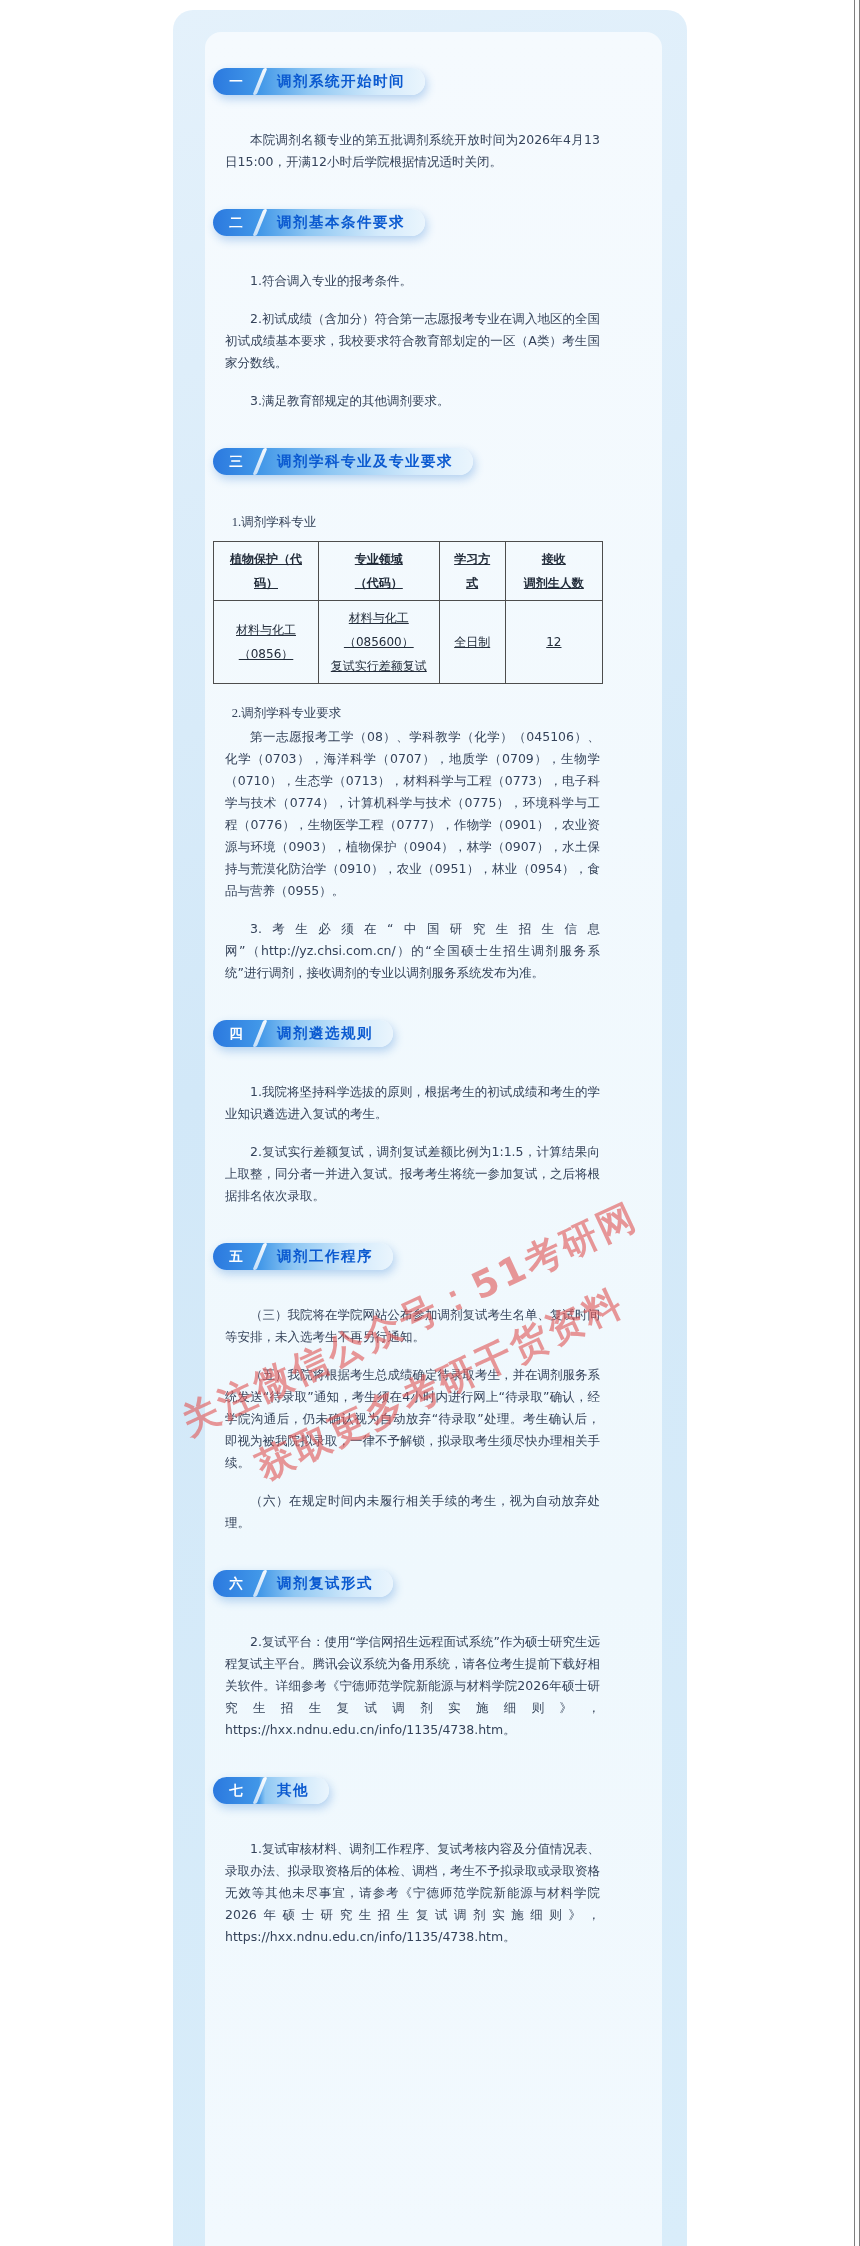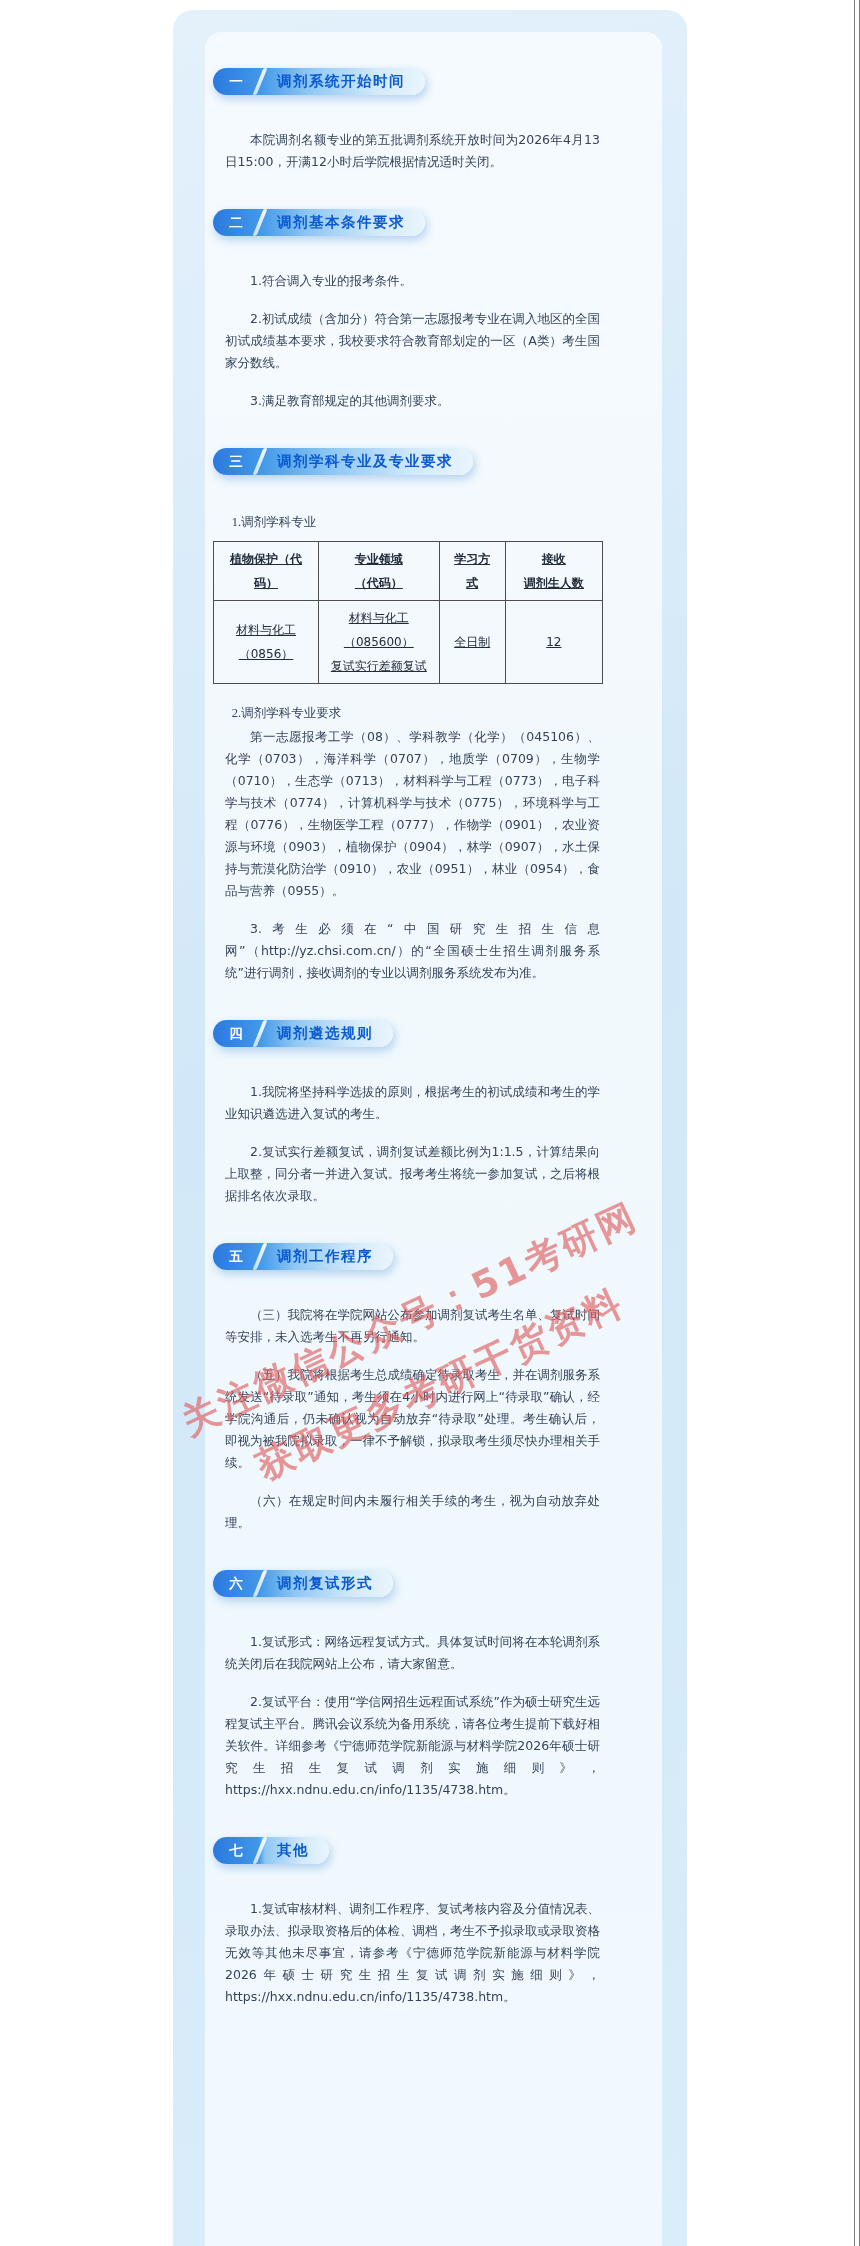--- a/index.html
+++ b/index.html
@@ -148,21 +148,20 @@
     </div>
     <p class="para">（三）我院将在学院网站公布参加调剂复试考生名单、复试时间等安排，未入选考生不再另行通知。</p>
     <p class="para">（五）我院将根据考生总成绩确定待录取考生，并在调剂服务系统发送“待录取”通知，考生须在4小时内进行网上“待录取”确认，经学院沟通后，仍未确认视为自动放弃“待录取”处理。考生确认后，即视为被我院拟录取，一律不予解锁，拟录取考生须尽快办理相关手续。</p>
     <p class="para">（六）在规定时间内未履行相关手续的考生，视为自动放弃处理。</p>
 
     
     <div class="badge">
       <span class="badge-num">六</span>
       <span class="badge-title">调剂复试形式</span>
     </div>
-    <p class="para">1.复试形式：网络远程复试方式。具体复试时间将在本轮调剂系统关闭后在我院网站上公布，请大家留意。</p>
     <p class="para">2.复试平台：使用“学信网招生远程面试系统”作为硕士研究生远程复试主平台。腾讯会议系统为备用系统，请各位考生提前下载好相关软件。详细参考《宁德师范学院新能源与材料学院2026年硕士研究生招生复试调剂实施细则》，https://hxx.ndnu.edu.cn/info/1135/4738.htm。</p>
 
     
     <div class="badge">
       <span class="badge-num">七</span>
       <span class="badge-title">其他</span>
     </div>
     <p class="para">1.复试审核材料、调剂工作程序、复试考核内容及分值情况表、录取办法、拟录取资格后的体检、调档，考生不予拟录取或录取资格无效等其他未尽事宜，请参考《宁德师范学院新能源与材料学院2026年硕士研究生招生复试调剂实施细则》，https://hxx.ndnu.edu.cn/info/1135/4738.htm。</p>
     
     

